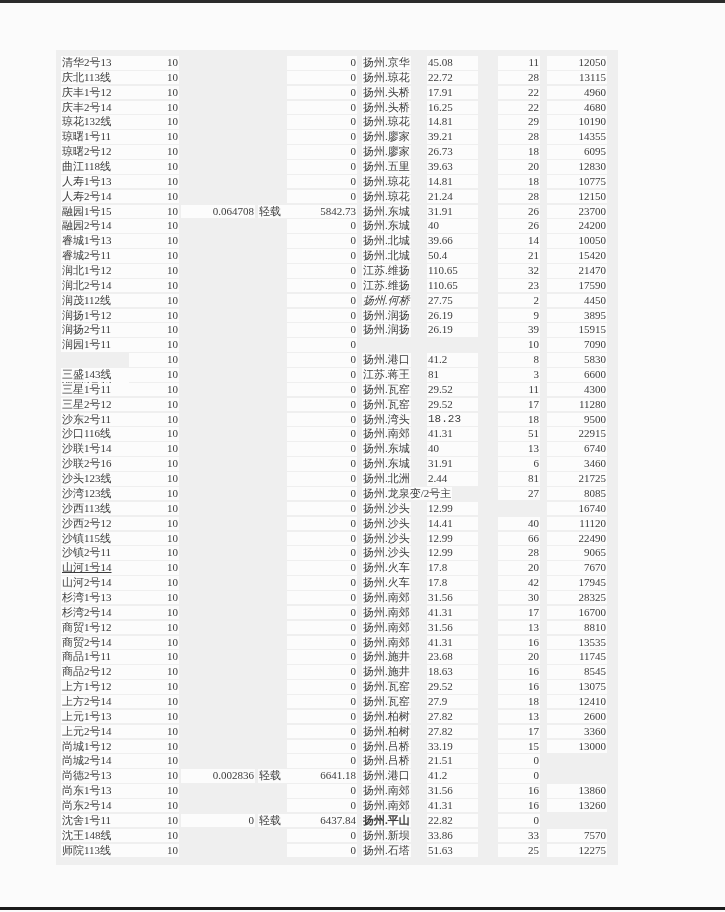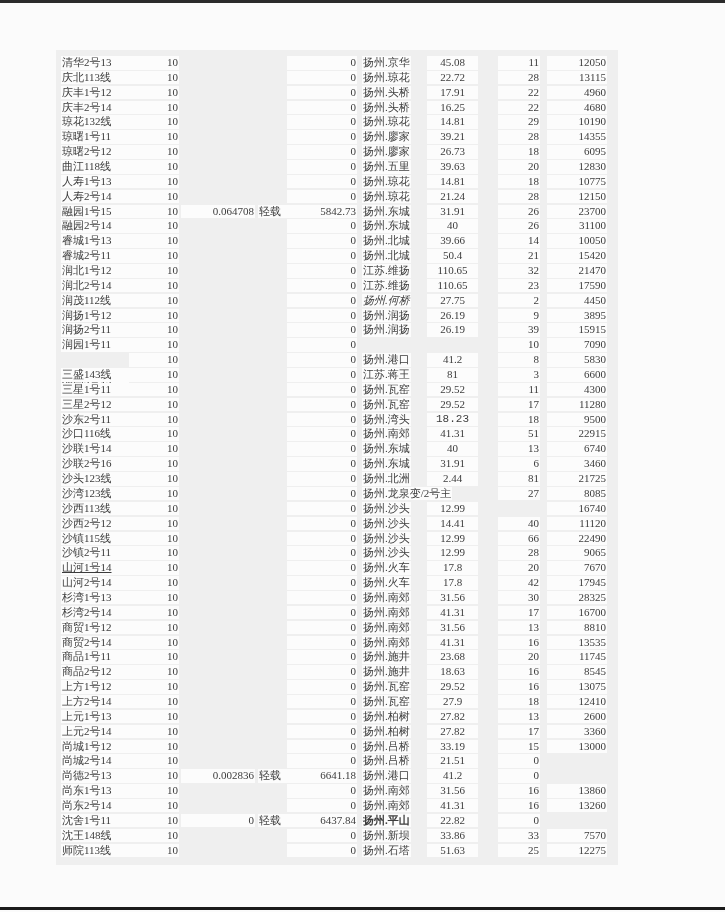--- a/index.html
+++ b/index.html
@@ -18,21 +18,21 @@
     font-size:11px;line-height:13.5px;color:#3c3c3c;
     white-space:nowrap;padding:0 1px;background:#fcfcfc;
   }
   .cell.empty{background:transparent;}
   .c-name{left:61px;width:66px;overflow:hidden;text-align:left;}
   .c-volt{left:129px;width:48px;text-align:right;}
   .c-rate{left:181px;width:72px;text-align:right;}
   .c-rlab{left:258px;width:34px;text-align:left;}
   .c-flow{left:287px;width:68px;text-align:right;}
   .c-loc{left:362px;text-align:left;}
-  .c-len{left:427px;width:49px;text-align:center;}
+  .c-len{left:427px;width:49px;text-align:left;}
   .c-cnt{left:498px;width:40px;text-align:right;}
   .c-cap{left:547px;width:58px;text-align:right;}
 </style>
 </head>
 <body style="background: rgb(251, 251, 251);">
 
 <div class="topbar" style="background: rgb(43, 43, 43);"></div>
 <div class="table-backdrop" style="background: rgb(239, 239, 239);"></div>
 
 <div class="table">
@@ -160,21 +160,21 @@
   </div>
       <div class="row">
     <span class="cell c-name" style="color: rgb(60, 60, 60);">融园2号14</span>
     <span class="cell c-volt" style="color: rgb(60, 60, 60);">10</span>
     <span class="cell c-rate empty" style="color: rgb(60, 60, 60);"></span>
     <span class="cell c-rlab empty" style="color: rgb(60, 60, 60);"></span>
     <span class="cell c-flow" style="color: rgb(60, 60, 60);">0</span>
     <span class="cell c-loc" style="color: rgb(60, 60, 60);">扬州.东城</span>
     <span class="cell c-len" style="color: rgb(60, 60, 60);">40</span>
     <span class="cell c-cnt" style="color: rgb(60, 60, 60);">26</span>
-    <span class="cell c-cap" style="color: rgb(60, 60, 60);">31100</span>
+    <span class="cell c-cap" style="color: rgb(60, 60, 60);">24200</span>
   </div>
       <div class="row">
     <span class="cell c-name" style="color: rgb(60, 60, 60);">睿城1号13</span>
     <span class="cell c-volt" style="color: rgb(60, 60, 60);">10</span>
     <span class="cell c-rate empty" style="color: rgb(60, 60, 60);"></span>
     <span class="cell c-rlab empty" style="color: rgb(60, 60, 60);"></span>
     <span class="cell c-flow" style="color: rgb(60, 60, 60);">0</span>
     <span class="cell c-loc" style="color: rgb(60, 60, 60);">扬州.北城</span>
     <span class="cell c-len" style="color: rgb(60, 60, 60);">39.66</span>
     <span class="cell c-cnt" style="color: rgb(60, 60, 60);">14</span>

